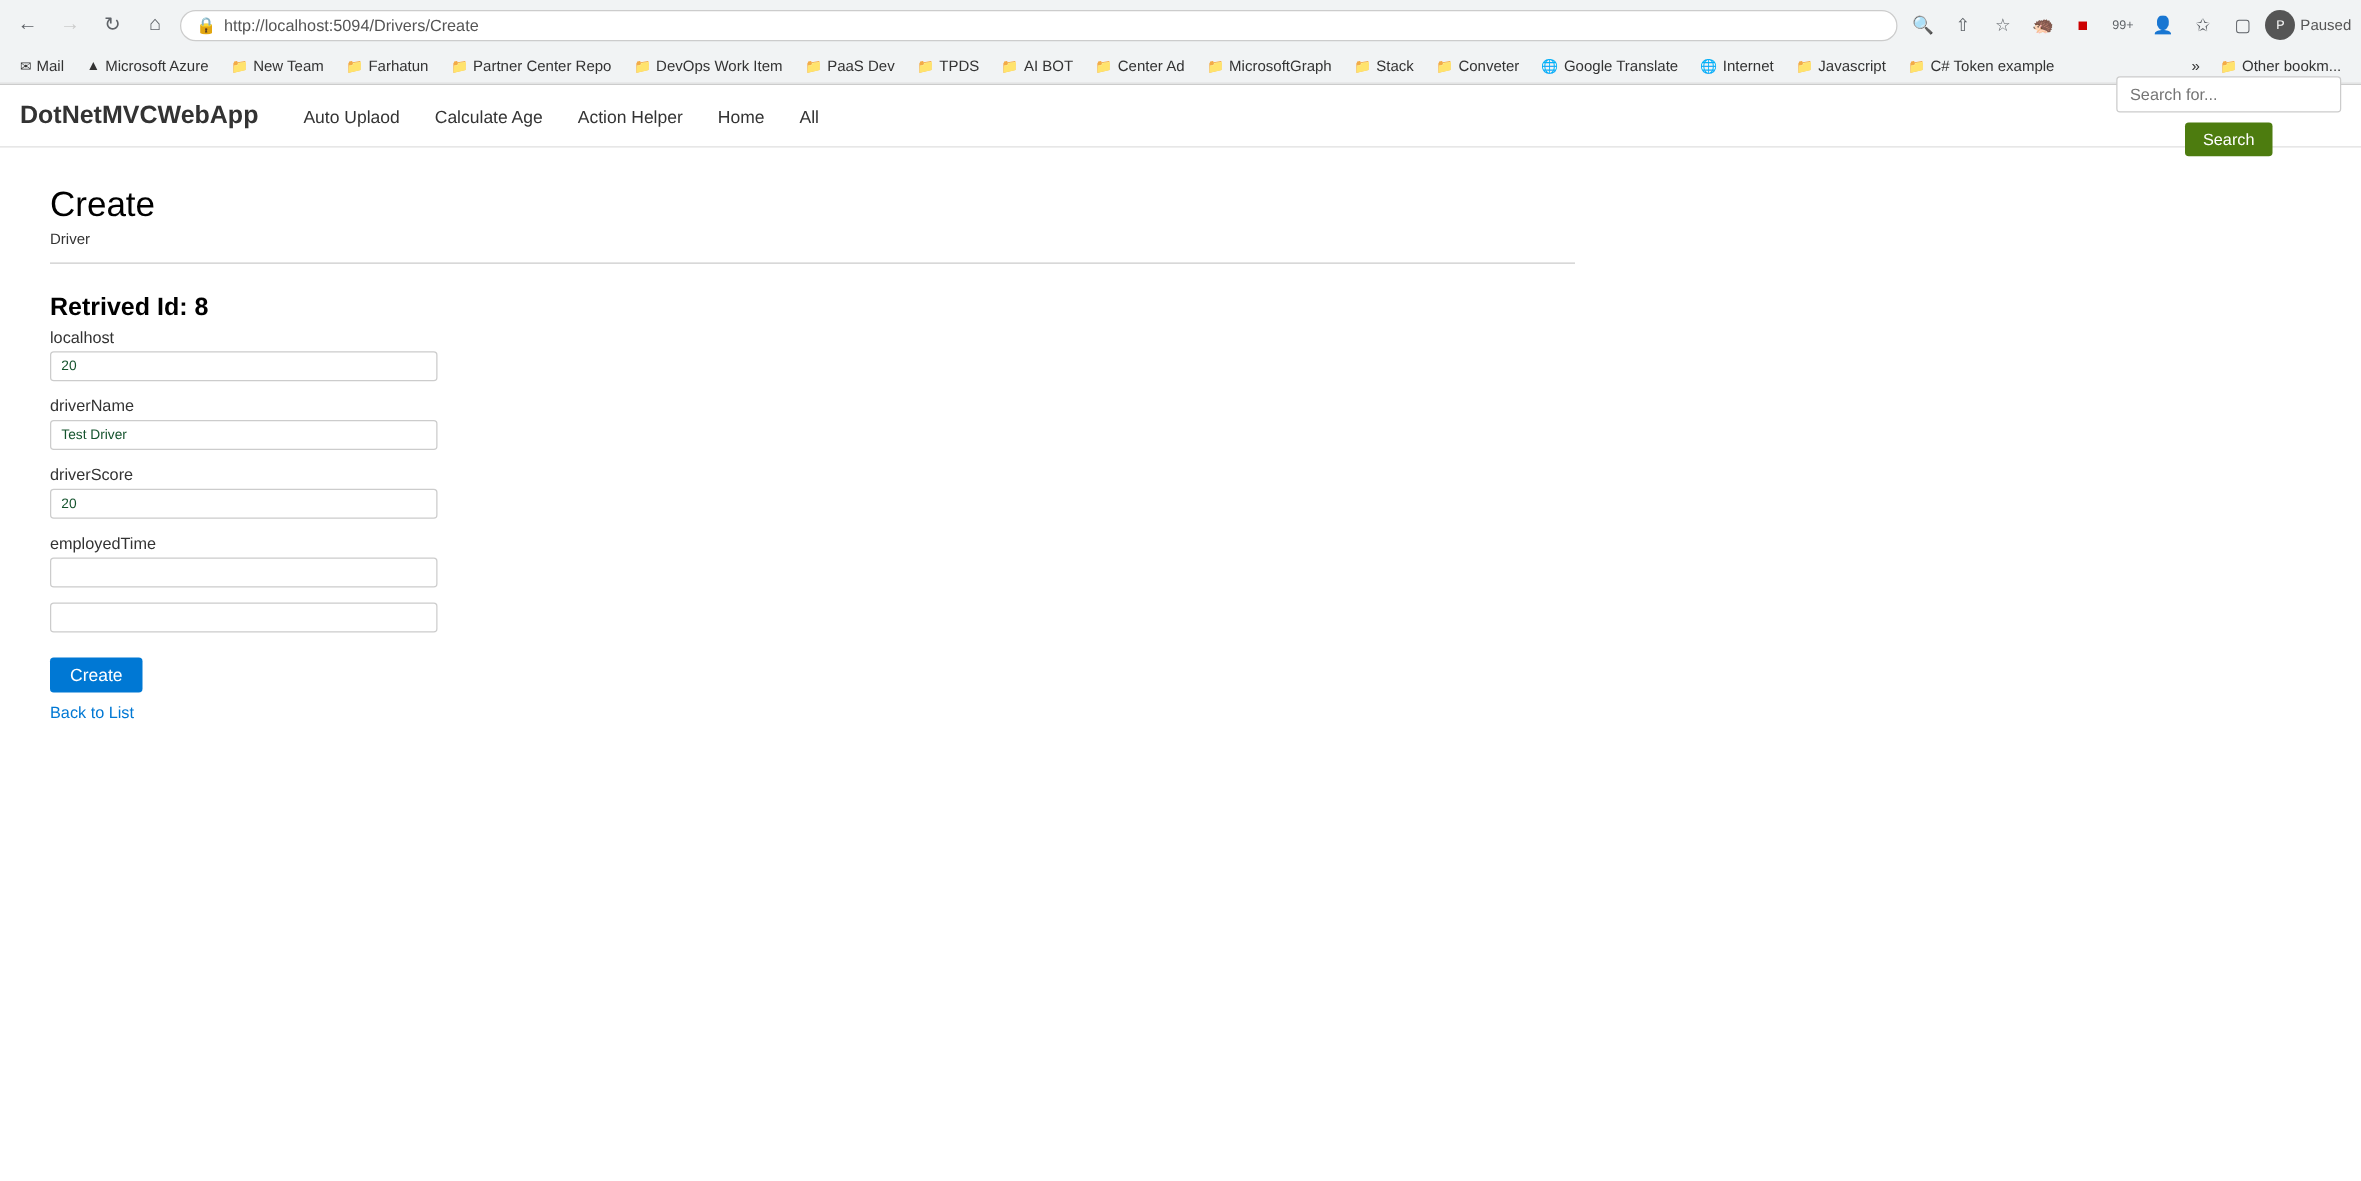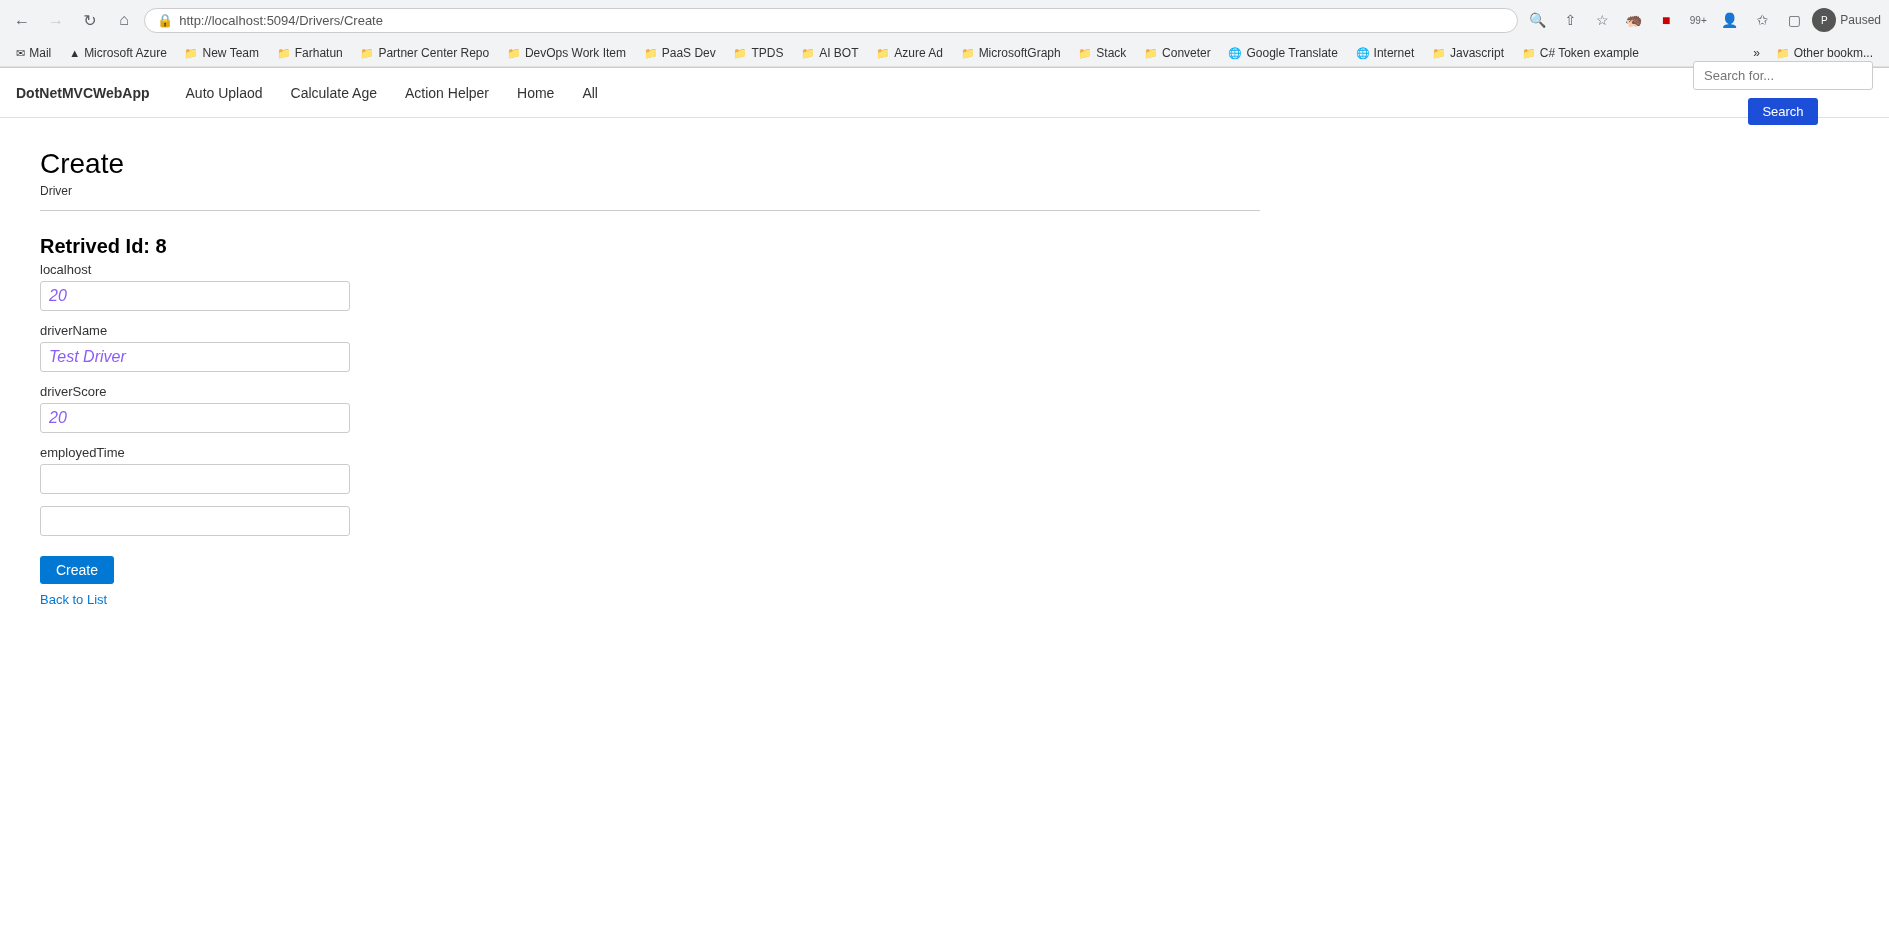--- a/index.html
+++ b/index.html
@@ -16,38 +16,38 @@
     .toolbar-icon-btn { width: 28px; height: 28px; border: none; background: none; cursor: pointer; border-radius: 50%; display: flex; align-items: center; justify-content: center; color: #5f6368; font-size: 14px; }
 
     
     .bookmarks-bar { display: flex; align-items: center; padding: 3px 8px; gap: 2px; background: #f1f3f4; border-bottom: 1px solid #e0e0e0; overflow: hidden; }
     .bookmark-item { display: flex; align-items: center; gap: 4px; padding: 3px 8px; border-radius: 4px; cursor: pointer; white-space: nowrap; font-size: 12px; color: #333; }
     .bookmark-icon { font-size: 11px; }
     .bookmark-more { margin-left: auto; padding: 3px 6px; }
 
     
     .app-navbar { display: flex; align-items: center; padding: 0 16px; height: 50px; border-bottom: 1px solid #e0e0e0; background: #fff; }
-    .app-brand { font-size: 14px; font-weight: bold; color: #333; margin-right: 24px; text-decoration: none; }
+    .app-brand { font-size: 20px; font-weight: bold; color: #333; margin-right: 24px; text-decoration: none; }
     .app-nav-links { display: flex; align-items: center; gap: 4px; flex: 1; }
     .nav-link { padding: 8px 12px; text-decoration: none; color: #333; font-size: 14px; }
     .search-area { display: flex; align-items: center; gap: 8px; flex-direction: column; }
     .search-input { border: 1px solid #ccc; border-radius: 3px; padding: 6px 10px; font-size: 13px; width: 180px; }
-    .search-btn { background: #1d4ed8; color: #fff; border: none; padding: 6px 14px; border-radius: 3px; cursor: pointer; font-size: 13px; }
+    .search-btn { background: #4d7c0f; color: #fff; border: none; padding: 6px 14px; border-radius: 3px; cursor: pointer; font-size: 13px; }
 
     
     .main-content { padding: 30px 40px; max-width: 1300px; }
     .page-title { font-size: 28px; font-weight: normal; margin-bottom: 4px; }
     .page-subtitle { font-size: 12px; color: #333; margin-bottom: 12px; }
     .divider { border: none; border-top: 1px solid #ccc; margin-bottom: 24px; }
     .section-title { font-size: 20px; font-weight: bold; margin-bottom: 4px; }
 
     
     .form-group { margin-bottom: 12px; }
     .form-label { display: block; font-size: 13px; margin-bottom: 4px; color: #333; }
-    .form-input { width: 310px; padding: 5px 8px; border: 1px solid #ccc; border-radius: 3px; font-size: 16px; color: #8b5cf6; font-style: italic; }
+    .form-input { width: 310px; padding: 5px 8px; border: 1px solid #ccc; border-radius: 3px; font-size: 11px; color: #14532d; }
 
     .create-btn { background: #0078d4; color: #fff; border: none; padding: 6px 16px; border-radius: 3px; cursor: pointer; font-size: 14px; margin-top: 8px; }
     .back-link { display: block; margin-top: 8px; color: #0078d4; text-decoration: none; font-size: 13px; }
   </style>
 </head>
 <body>
 
 <div class="browser-chrome">
   <div class="browser-toolbar">
     <button class="nav-btn">←</button>
@@ -105,21 +105,21 @@
     <div class="bookmark-item">
       <span class="bookmark-icon">📁</span>
       <span>TPDS</span>
     </div>
     <div class="bookmark-item">
       <span class="bookmark-icon">📁</span>
       <span>AI BOT</span>
     </div>
     <div class="bookmark-item">
       <span class="bookmark-icon">📁</span>
-      <span>Azure Ad</span>
+      <span>Center Ad</span>
     </div>
     <div class="bookmark-item">
       <span class="bookmark-icon">📁</span>
       <span>MicrosoftGraph</span>
     </div>
     <div class="bookmark-item">
       <span class="bookmark-icon">📁</span>
       <span>Stack</span>
     </div>
     <div class="bookmark-item">

